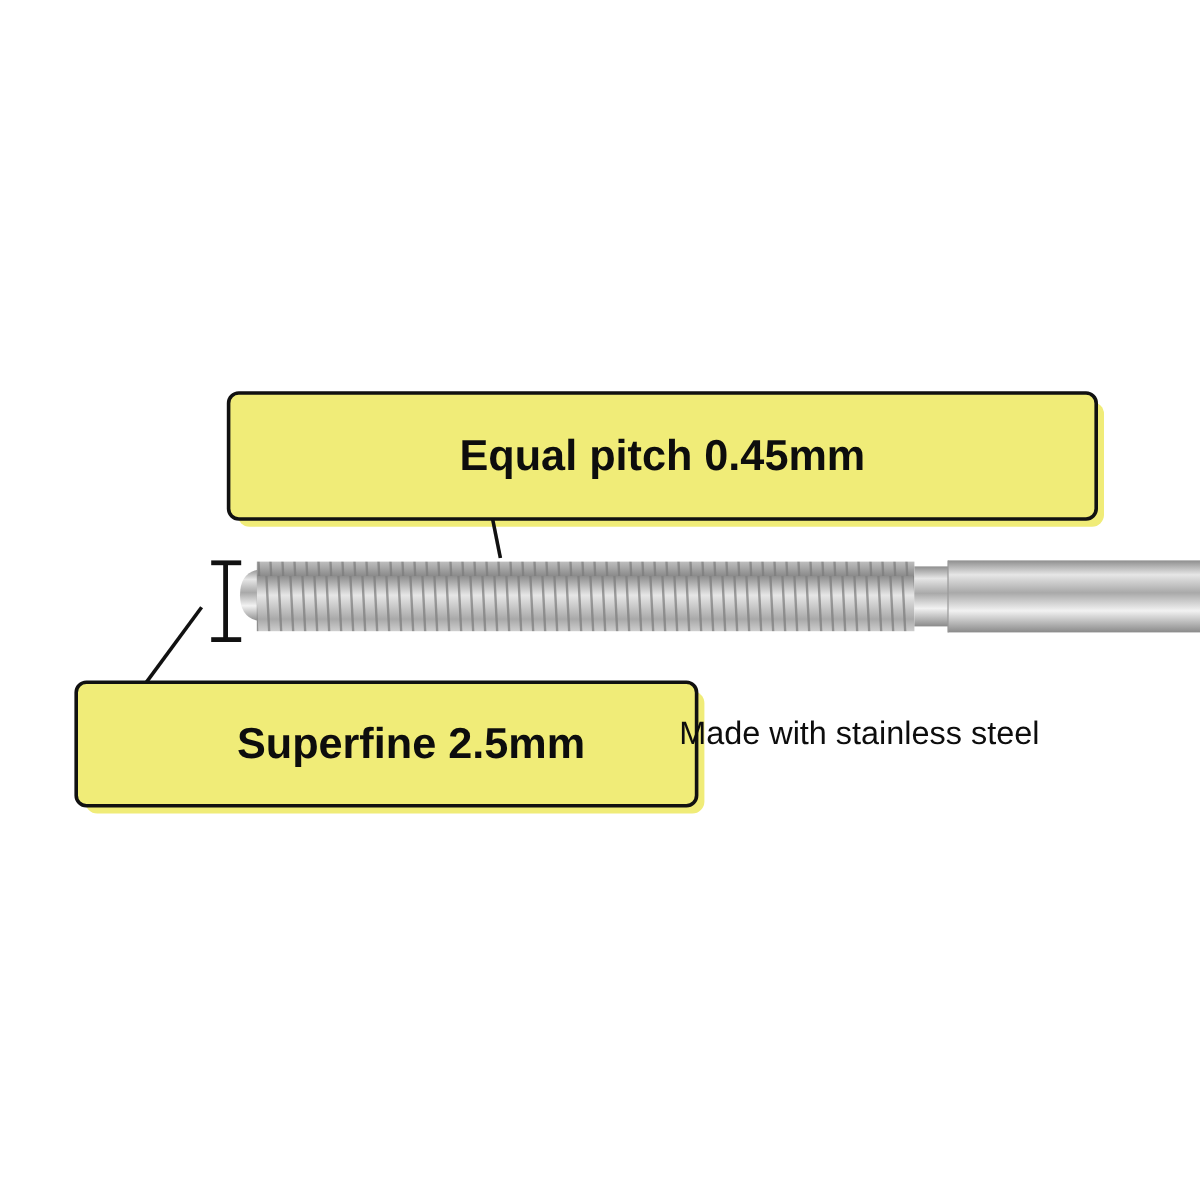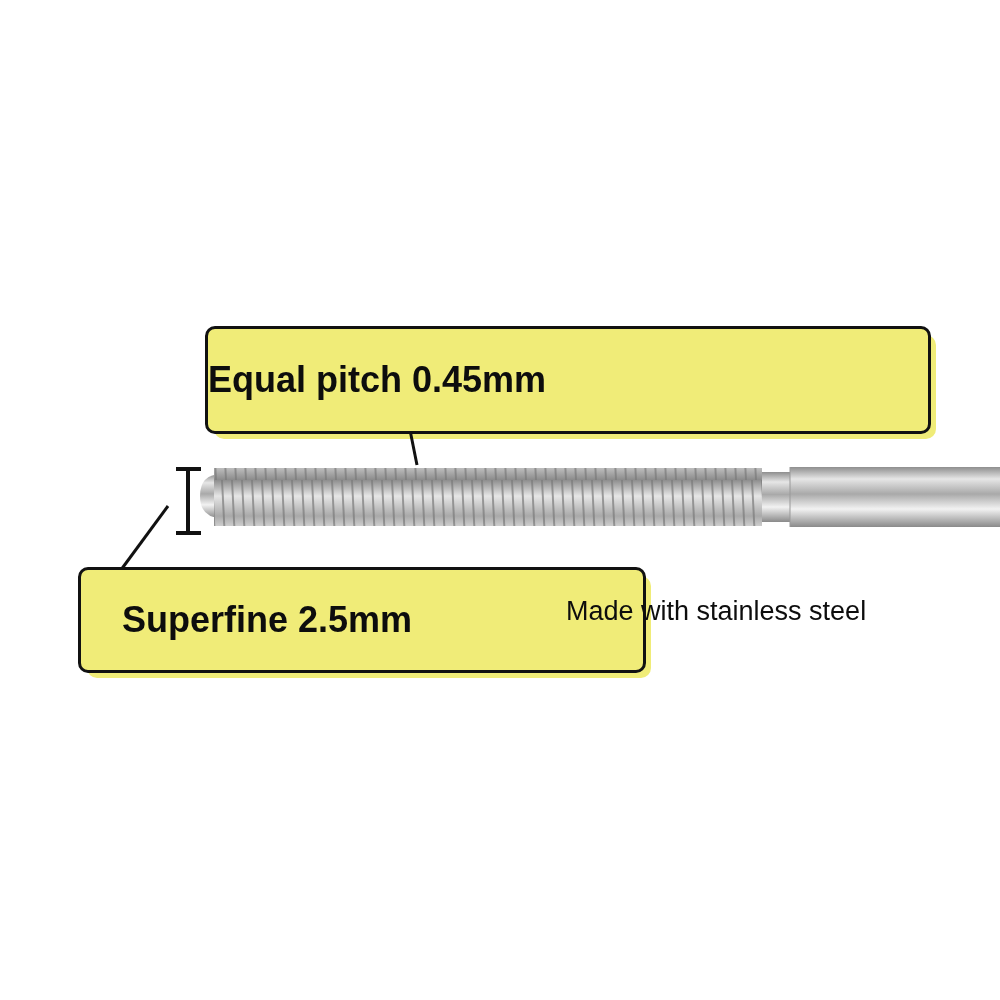--- a/index.html
+++ b/index.html
@@ -1,28 +1,28 @@
 <!DOCTYPE html>
 <html><head>
   <meta charset="utf-8">
   <style>
     html, body { margin:0; padding:0; }
     body { width:1000px; height:1000px; background:#ffffff; position:relative; overflow:hidden; font-family:"Liberation Sans", sans-serif; }
     .label-box {
       position:absolute; box-sizing:border-box;
       background:#f0ec78; border:3px solid #111; border-radius:10px;
-      display:flex; align-items:center; justify-content:flex-start;
-      color:#0d0d0d; font-weight:bold;margin-left:16px;
+      display:flex; align-items:center; justify-content:center;
+      color:#0d0d0d; font-weight:bold;
     }
     .label-box::after {
       content:""; position:absolute; left:6px; top:6px; right:-8px; bottom:-8px;
       background:#f0ec78; border-radius:10px; z-index:-1;
     }
     #pitch-box { left:189px; top:326px; width:726px; height:108px; font-size:36px; }
-    #diam-box { left:62px; top:567px; width:568px; height:106px; font-size:36px;padding-left:41px; }
+    #diam-box { left:62px; top:567px; width:520px; height:106px; font-size:36px;padding-left:41px; }
     #steel-text { position:absolute; left:566px; top:596px; font-size:27px; font-weight:normal; color:#0d0d0d; white-space:nowrap; }
     .screw { position:absolute; left:0; top:0; }
   </style>
 </head>
 <body>
 
 <svg class="screw" width="1000" height="1000" viewBox="0 0 1000 1000">
   <defs>
     <linearGradient id="steel" x1="0" y1="0" x2="0" y2="1">
       <stop offset="0" stop-color="#8e8e8e"></stop>

